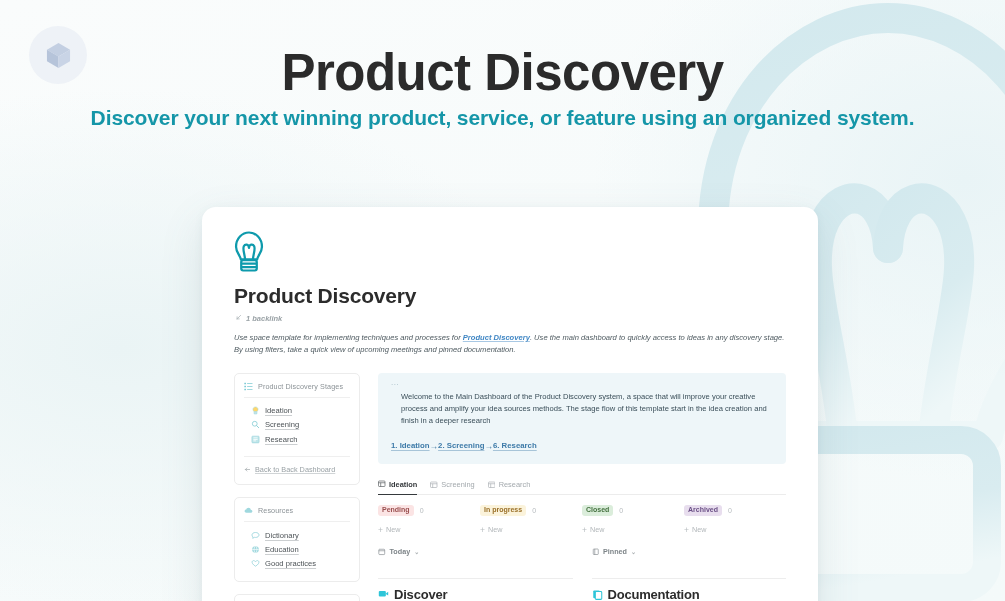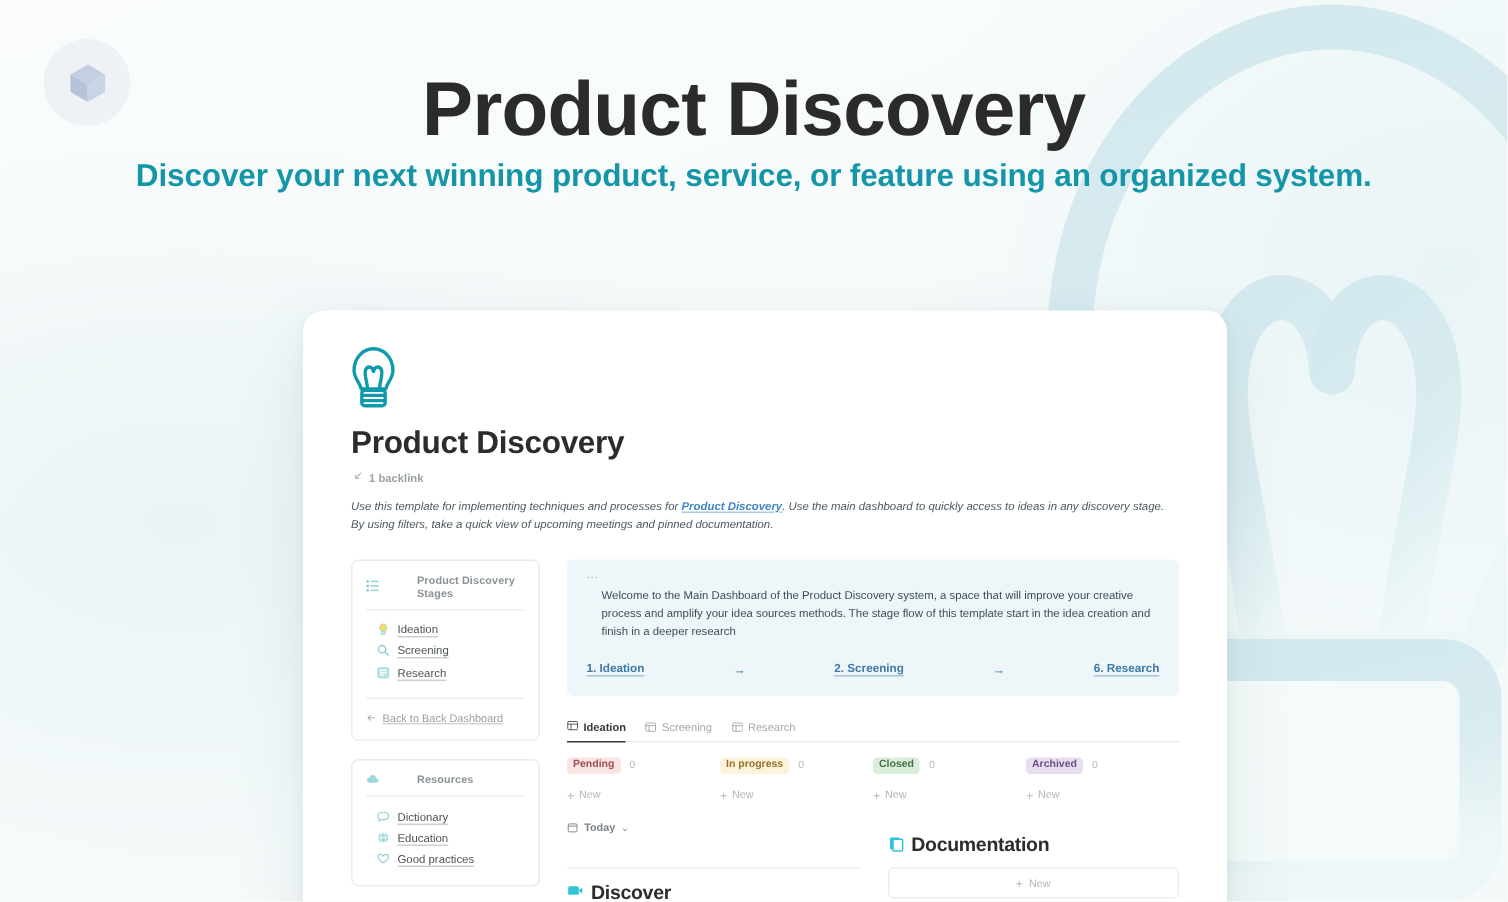--- a/index.html
+++ b/index.html
@@ -71,21 +71,21 @@
   .bulb-head { margin: 6px 0 0 12px; }
 
   .doc-title {
     margin: 10px 0 0 16px;
     font-size: 21px; font-weight: 700; color: #2c2c2c;
     letter-spacing: -0.2px;
   }
   .backlink {
     margin: 6px 0 0 17px;
     display: flex; gap: 4px;
-    font-size: 7.5px; color: #9aa2a6; font-weight: 600;
+    font-size: 7.5px; color: #9aa2a6; font-weight: 600; font-style: italic;
   }
   .desc {
     margin: 9px 16px 0 16px;
     font-size: 7.6px;
     font-style: italic;
     color: #4e5a60;
     line-height: 1.62;
   }
   .desc .lnk { color: #3f86c4; font-weight: 700; text-decoration: underline; text-decoration-color: rgba(63,134,196,.45); }
 
@@ -101,21 +101,21 @@
     padding: 8px 9px 10px 9px;
     margin-bottom: 12px;
   }
   .panel-head {
     display: flex; align-items: center; gap: 5px;
     padding-bottom: 6px;
     border-bottom: 1px solid #efefef;
     margin-bottom: 6px;
   }
   .panel-head .ptitle {
-    font-size: 7.2px; color: #8b9296; font-weight: 700; letter-spacing: .1px; margin-left: 20px;
+    font-size: 7.2px; color: #8b9296; font-weight: 400; letter-spacing: .1px;
   }
   .panel-link {
     display: flex; align-items: center; gap: 5px;
     padding: 2.6px 0 2.6px 7px;
     font-size: 7.6px; color: #4c5256;
   }
   .panel-link .lbl {
     text-decoration: underline;
     text-decoration-color: rgba(120,130,135,.38);
     text-underline-offset: 1.5px;
@@ -134,22 +134,22 @@
     border-radius: 4px;
     padding: 8px 13px 13px 13px;
     min-height: 81px;
   }
   .callout-dots { font-size: 8px; color: #9fb6c2; line-height: 4px; letter-spacing: .5px; }
   .callout-text {
     margin: 6px 0 0 10px;
     font-size: 7.6px; color: #3a4e59; line-height: 1.63;
   }
   .stage-flow {
-    display: flex; align-items: center; justify-content: space-between;
-    gap: 20px; margin-top: 13px;
+    display: flex; align-items: center; justify-content: flex-start;
+    margin-top: 13px;
   }
   .stage-flow .st {
     font-size: 7.8px; font-weight: 700; color: #3d7aa8;
     text-decoration: underline; text-decoration-color: rgba(61,122,168,.4);
     text-underline-offset: 2px;
   }
   .stage-flow .arw { font-size: 8.5px; color: #4a7fa6; }
 
   
   .tabs {
@@ -267,21 +267,21 @@
       <div class="backlink">
         <span>
           <svg viewBox="0 0 10 10" width="7" height="7">
               <path d="M8 2 L3 7 M3 7 L3 4 M3 7 L6 7" stroke="#b3babd" stroke-width="1.2" fill="none" stroke-linecap="round"></path>
             </svg>
         </span>
         <span>1 backlink</span>
       </div>
 
       <div class="desc">
-        <span>Use this template for implementing techniques and processes for </span><span class="lnk">Product Discovery</span><span>. Use the main dashboard to quickly access to ideas in any discovery stage. By using filters, take a quick view of upcoming meetings and pinned documentation.</span>
+        <span>Use space template for implementing techniques and processes for </span><span class="lnk">Product Discovery</span><span>. Use the main dashboard to quickly access to ideas in any discovery stage. By using filters, take a quick view of upcoming meetings and pinned documentation.</span>
       </div>
 
       <div class="body-cols">
 
         <div class="col-left">
 
           <div class="panel">
             <div class="panel-head">
               <span>
                 <svg viewBox="0 0 12 12" width="9" height="9">
@@ -496,20 +496,30 @@
                 </span>
                 <span>Discover</span>
               </div>
               <div class="bnew">
                 <span class="plus">+</span>
                 <span>New</span>
               </div>
             </div>
 
             <div class="bcol">
+              <div class="bcol-head">
+                <span>
+                  <svg viewBox="0 0 12 12" width="7.5" height="7.5">
+                    <rect x="2" y="1.6" width="8" height="8.8" rx="1" fill="none" stroke="#7d8488" stroke-width="1"></rect>
+                    <line x1="4.4" y1="1.6" x2="4.4" y2="10.4" stroke="#7d8488" stroke-width="1"></line>
+                  </svg>
+                </span>
+                <span>Pinned</span>
+                <span class="chev">⌄</span>
+              </div>
               <div class="bcol-title">
                 <span>
                   <svg viewBox="0 0 14 14" width="11" height="11">
                     <rect x="1.6" y="1.8" width="8.2" height="10" rx="1.2" fill="#2ec5d8"></rect>
                     <rect x="4.2" y="3.2" width="8.2" height="10" rx="1.2" fill="#ffffff" stroke="#2ec5d8" stroke-width="1.3"></rect>
                   </svg>
                 </span>
                 <span>Documentation</span>
               </div>
               <div class="bnew bnew-boxed">

